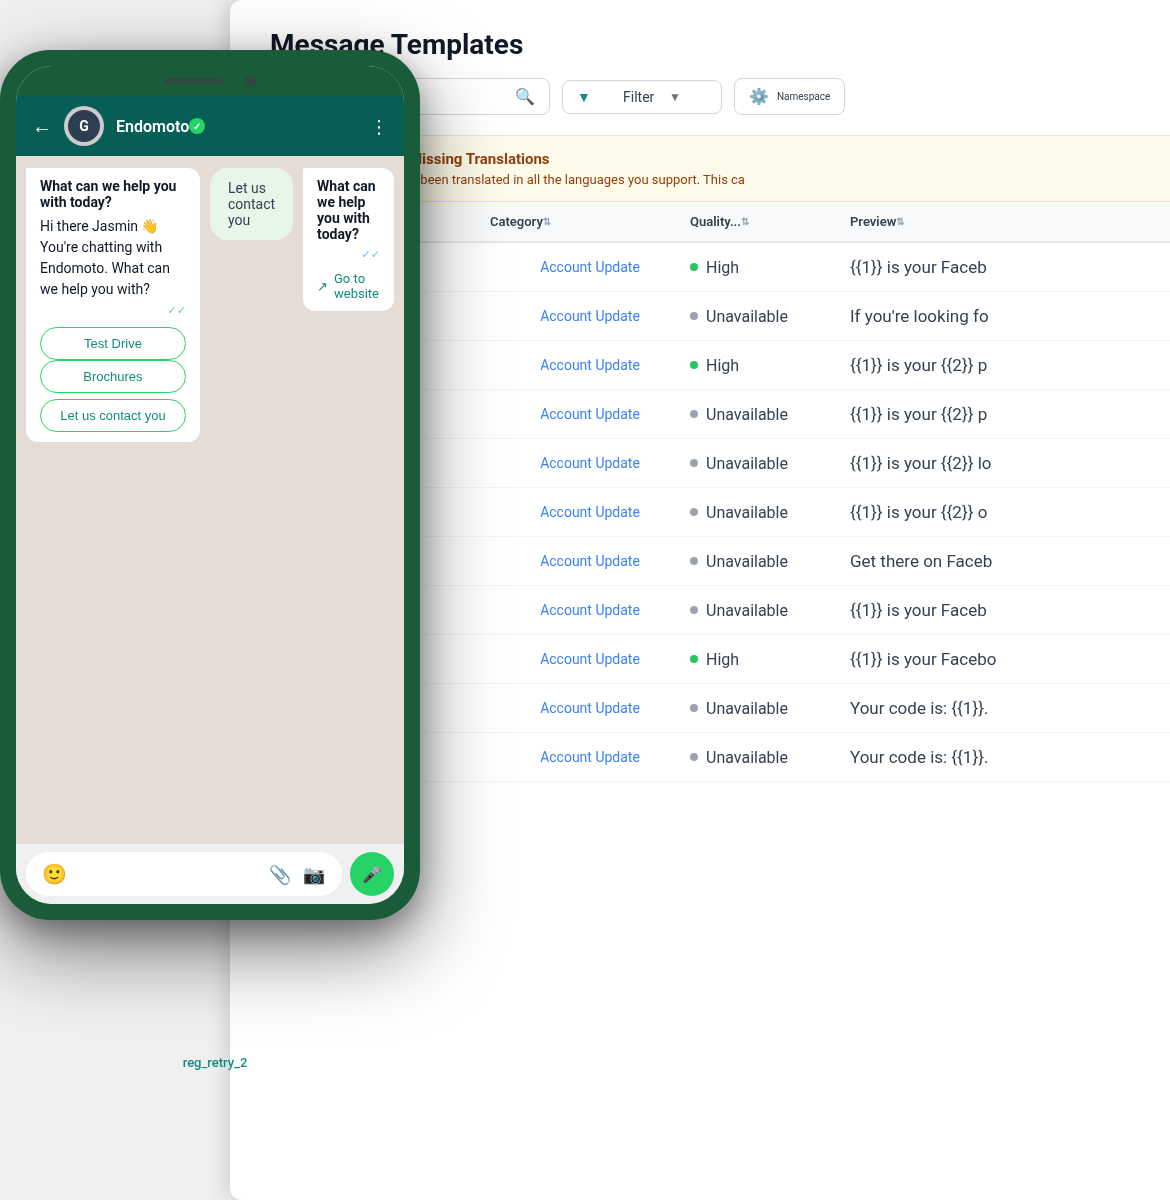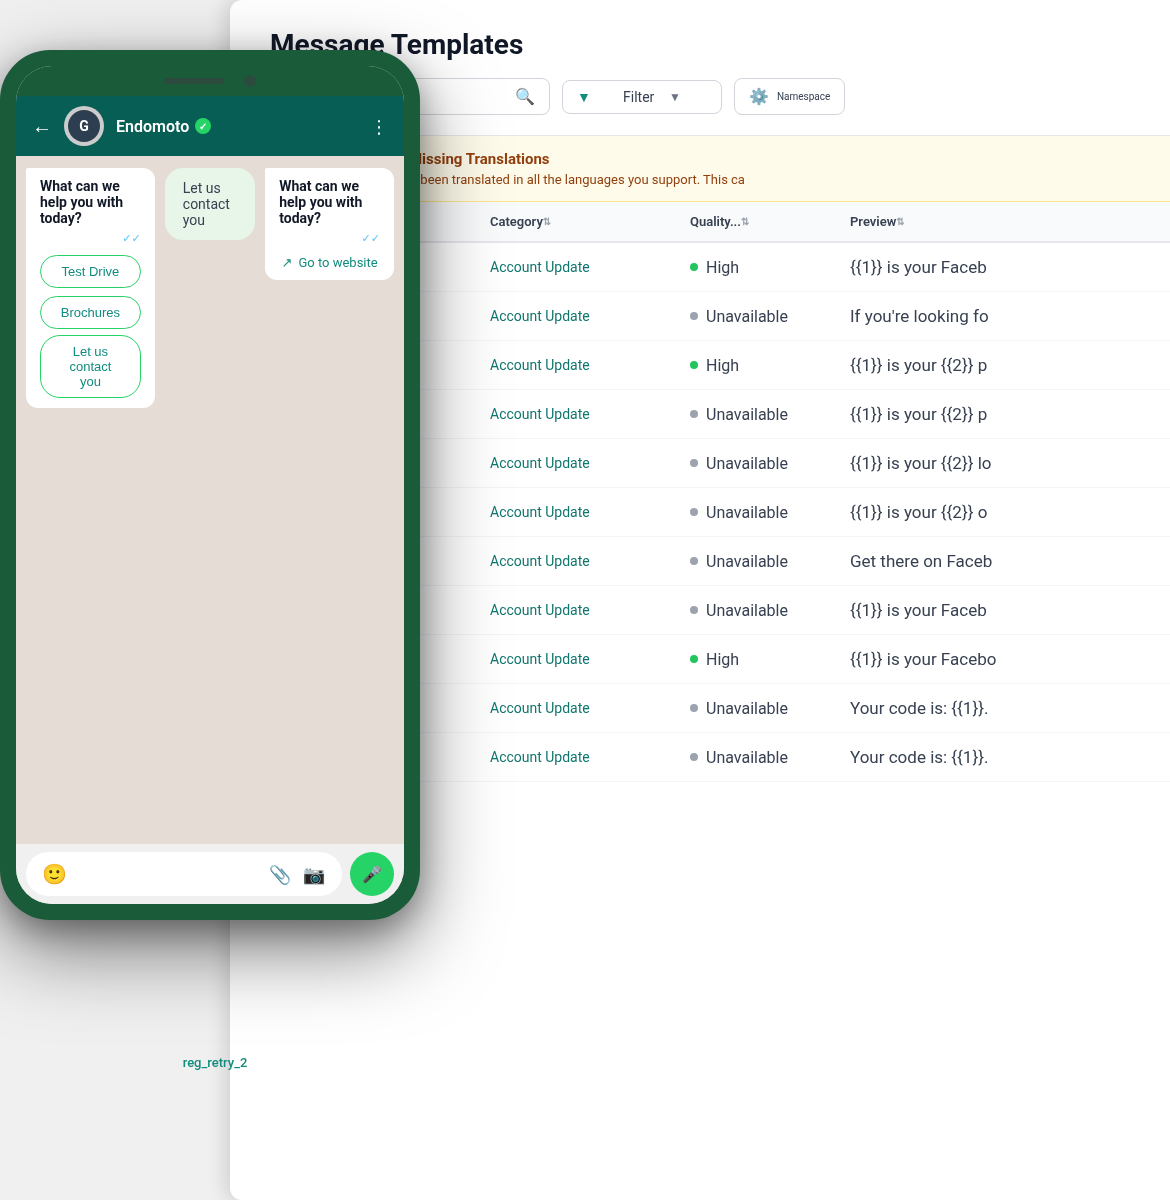--- a/index.html
+++ b/index.html
@@ -143,21 +143,22 @@
     .table-row {
       display: grid;
       grid-template-columns: 220px 200px 160px 1fr;
       padding: 14px 40px;
       border-bottom: 1px solid #f3f4f6;
       align-items: center;
     }
 
     .cell {
       font-size: 14px;
-      color: #0f766e;
+      color: #3b82f6;
+      text-align: center;
     }
 
     .quality-cell {
       display: flex;
       align-items: center;
       gap: 8px;
       font-size: 16px;
       color: #374151;
     }
 
@@ -275,21 +276,20 @@
     .chat-header-info {
       flex: 1;
     }
 
     .chat-name {
       color: white;
       font-size: 16px;
       font-weight: 600;
       display: flex;
       align-items: center;
-      gap: 6px;
     }
 
     .verified-badge {
       width: 16px;
       height: 16px;
       background: #25d366;
       border-radius: 50%;
       display: flex;
       align-items: center;
       justify-content: center;
@@ -345,21 +345,20 @@
 
     .message-tick {
       text-align: right;
       font-size: 11px;
       color: #4fc3f7;
       margin-top: 4px;
     }
 
     .quick-replies {
       display: flex;
-      gap: 8px;
       margin-top: 10px;
       flex-wrap: wrap;
     }
 
     .quick-reply-btn {
       background: #ffffff;
       border: 1px solid #25d366;
       border-radius: 20px;
       padding: 8px 18px;
       font-size: 13px;
@@ -631,20 +630,21 @@
         </div>
         <div class="chat-header-icons">
           <span style="font-size:18px;color:white;">⋮</span>
         </div>
       </div>
 
       <div class="chat-messages">
 
         <div class="message-bubble incoming">
           <div class="message-title">What can we help you with today?</div>
+          <div class="message-text">Hi there Jasmin 👋 You're chatting with Endomoto. What can we help you with?</div>
           <div class="message-tick">✓✓</div>
           <div class="quick-replies">
             <button class="quick-reply-btn">Test Drive</button>
             <button class="quick-reply-btn">Brochures</button>
           </div>
           <button class="quick-reply-wide">Let us contact you</button>
         </div>
 
         <div class="user-message">
           <span>Let us contact you</span>

